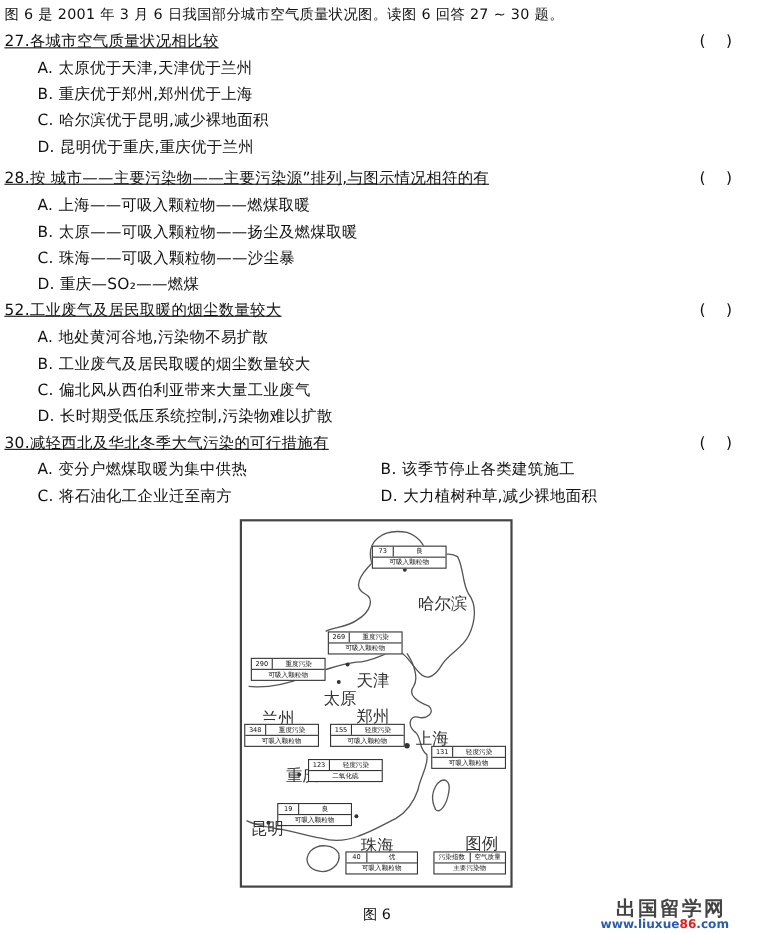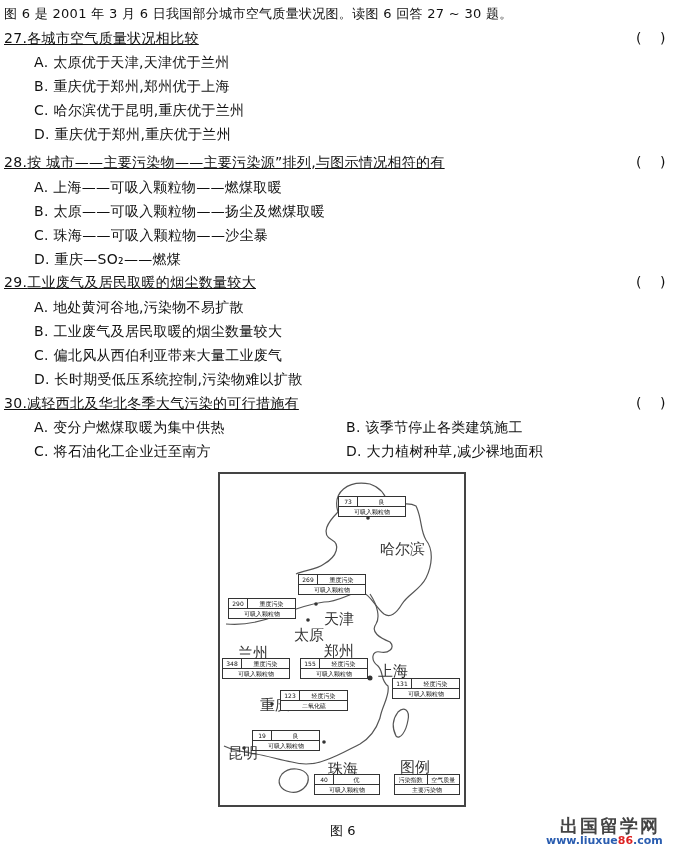--- a/index.html
+++ b/index.html
@@ -27,31 +27,31 @@
 </style>
 </head>
 <body>
 
 <div class="line intro">图 6 是 2001 年 3 月 6 日我国部分城市空气质量状况图。读图 6 回答 27 ~ 30 题。</div>
 
 <div class="line q" style="top:28px"><span>27.</span><span>各城市空气质量状况相比较</span></div>
 <div class="paren" style="top:28px">(   )</div>
 <div class="line opt" style="top:52px">A. 太原优于天津,天津优于兰州</div>
 <div class="line opt" style="top:76px">B. 重庆优于郑州,郑州优于上海</div>
-<div class="line opt" style="top:100px">C. 哈尔滨优于昆明,重庆优于兰州</div>
-<div class="line opt" style="top:124px">D. 重庆优于郑州,重庆优于兰州</div>
+<div class="line opt" style="top:100px">C. 哈尔滨优于昆明,减少裸地面积</div>
+<div class="line opt" style="top:124px">D. 昆明优于重庆,重庆优于兰州</div>
 
 <div class="line q" style="top:152px"><span>28.</span><span>按 城市——主要污染物——主要污染源”排列,与图示情况相符的有</span></div>
 <div class="paren" style="top:152px">(   )</div>
 <div class="line opt" style="top:177px">A. 上海——可吸入颗粒物——燃煤取暖</div>
 <div class="line opt" style="top:201px">B. 太原——可吸入颗粒物——扬尘及燃煤取暖</div>
 <div class="line opt" style="top:225px">C. 珠海——可吸入颗粒物——沙尘暴</div>
 <div class="line opt" style="top:249px">D. 重庆—SO₂——燃煤</div>
 
-<div class="line q" style="top:272px"><span>29.</span><span>工业废气及居民取暖的烟尘数量较大</span></div>
+<div class="line q" style="top:272px"><span>52.</span><span>工业废气及居民取暖的烟尘数量较大</span></div>
 <div class="paren" style="top:272px">(   )</div>
 <div class="line opt" style="top:297px">A. 地处黄河谷地,污染物不易扩散</div>
 <div class="line opt" style="top:321px">B. 工业废气及居民取暖的烟尘数量较大</div>
 <div class="line opt" style="top:345px">C. 偏北风从西伯利亚带来大量工业废气</div>
 <div class="line opt" style="top:369px">D. 长时期受低压系统控制,污染物难以扩散</div>
 
 <div class="line q" style="top:393px"><span>30.</span><span>减轻西北及华北冬季大气污染的可行措施有</span></div>
 <div class="paren" style="top:393px">(   )</div>
 <div class="line opt" style="top:417px">A. 变分户燃煤取暖为集中供热</div>
 <div class="line opt opt2" style="top:417px">B. 该季节停止各类建筑施工</div>
@@ -159,21 +159,21 @@
 
   <div class="city" style="left:108px;top:286px">珠海</div>
   <div class="tag" style="left:94px;top:300px;width:64px">
     <div class="r1">
         <span class="num">40</span>
         <span class="lvl">优</span>
       </div>
     <div class="r2">可吸入颗粒物</div>
   </div>
 
-  <div class="city" style="left:180px;top:284px">图例</div>
+  <div class="city" style="left:203px;top:284px">图例</div>
   <div class="tag" style="left:174px;top:300px;width:64px">
     <div class="r1">
         <span class="lvl" style="border-right:1px solid #333">污染指数</span>
         <span class="lvl">空气质量</span>
       </div>
     <div class="r2">主要污染物</div>
   </div>
 </div>
 
 <div class="caption">图 6</div>

